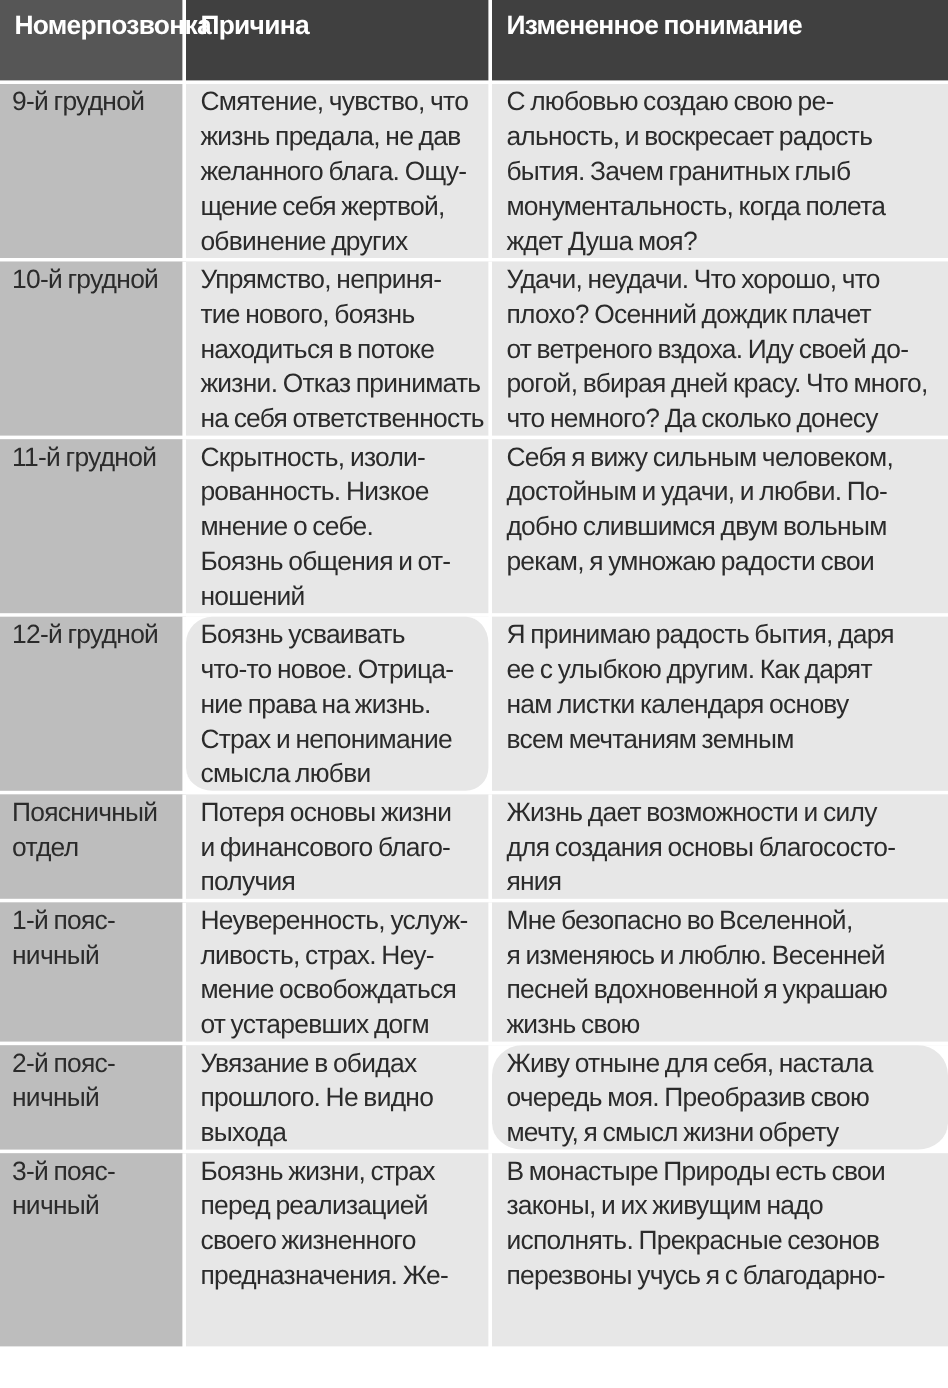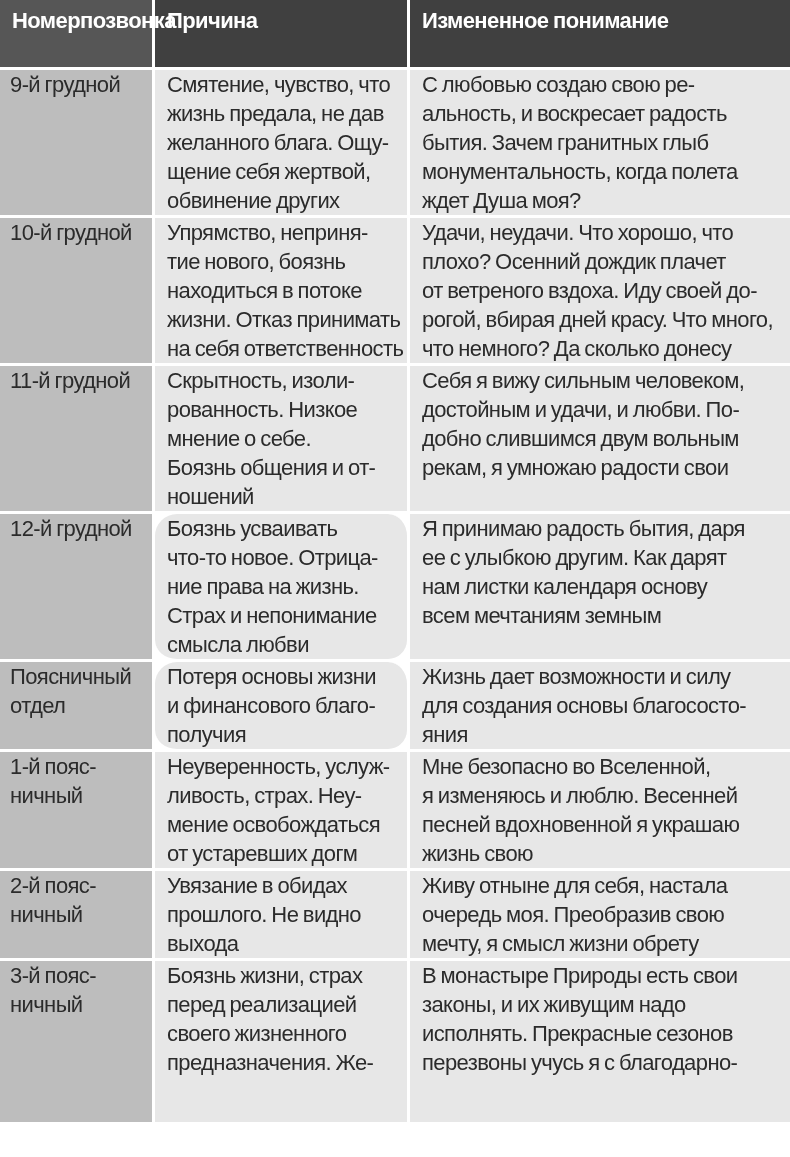--- a/index.html
+++ b/index.html
@@ -129,21 +129,21 @@
           <span class="line">ее с улыбкою другим. Как дарят</span>
           <span class="line">нам листки календаря основу</span>
           <span class="line">всем мечтаниям земным</span>
         </td>
       </tr>
       <tr>
         <td class="first" style="height: 83px;">
           <span class="line">Поясничный</span>
           <span class="line">отдел</span>
         </td>
-        <td style="height: 83px; border-radius: 22px;">
+        <td style="height: 83px;">
           <span class="line">Потеря основы жизни</span>
           <span class="line">и финансового благо-</span>
           <span class="line">получия</span>
         </td>
         <td style="height: 83px; margin-left: 30px;">
           <span class="line">Жизнь дает возможности и силу</span>
           <span class="line">для создания основы благососто-</span>
           <span class="line">яния</span>
         </td>
       </tr>
@@ -168,21 +168,21 @@
       <tr>
         <td class="first" style="height: 85px;">
           <span class="line">2-й пояс-</span>
           <span class="line">ничный</span>
         </td>
         <td style="height: 85px;">
           <span class="line">Увязание в обидах</span>
           <span class="line">прошлого. Не видно</span>
           <span class="line">выхода</span>
         </td>
-        <td style="height: 85px;">
+        <td style="height: 85px; border-radius: 25px;">
           <span class="line">Живу отныне для себя, настала</span>
           <span class="line">очередь моя. Преобразив свою</span>
           <span class="line">мечту, я смысл жизни обрету</span>
         </td>
       </tr>
       <tr>
         <td class="first" style="height: 161px;">
           <span class="line">3-й пояс-</span>
           <span class="line">ничный</span>
         </td>

